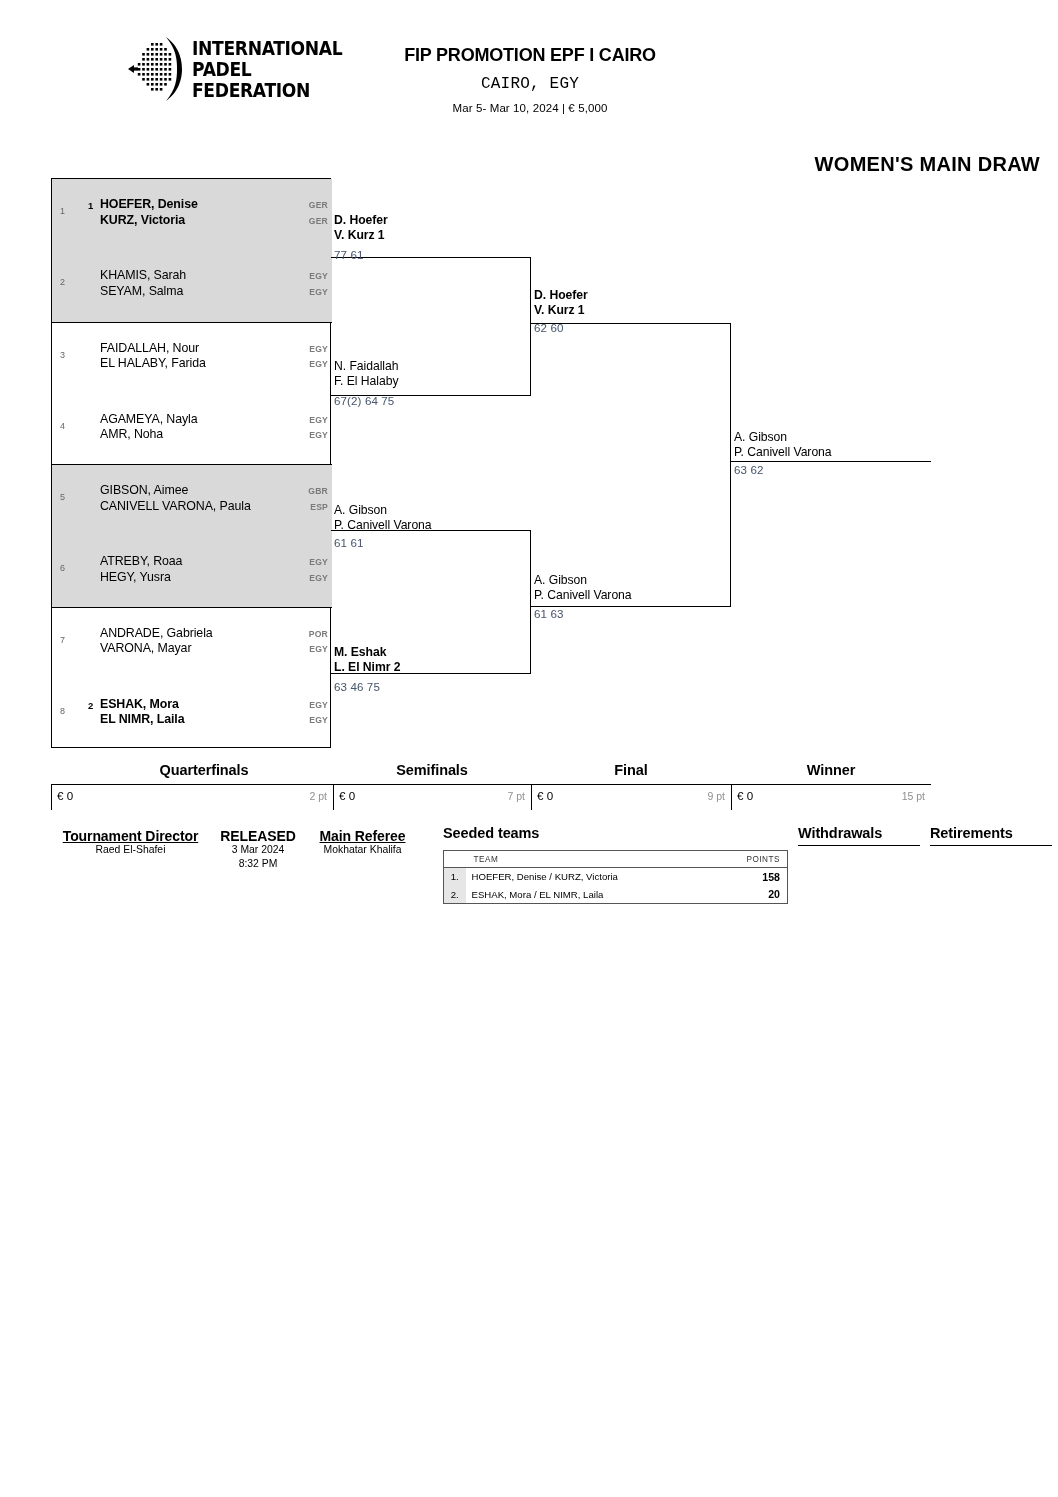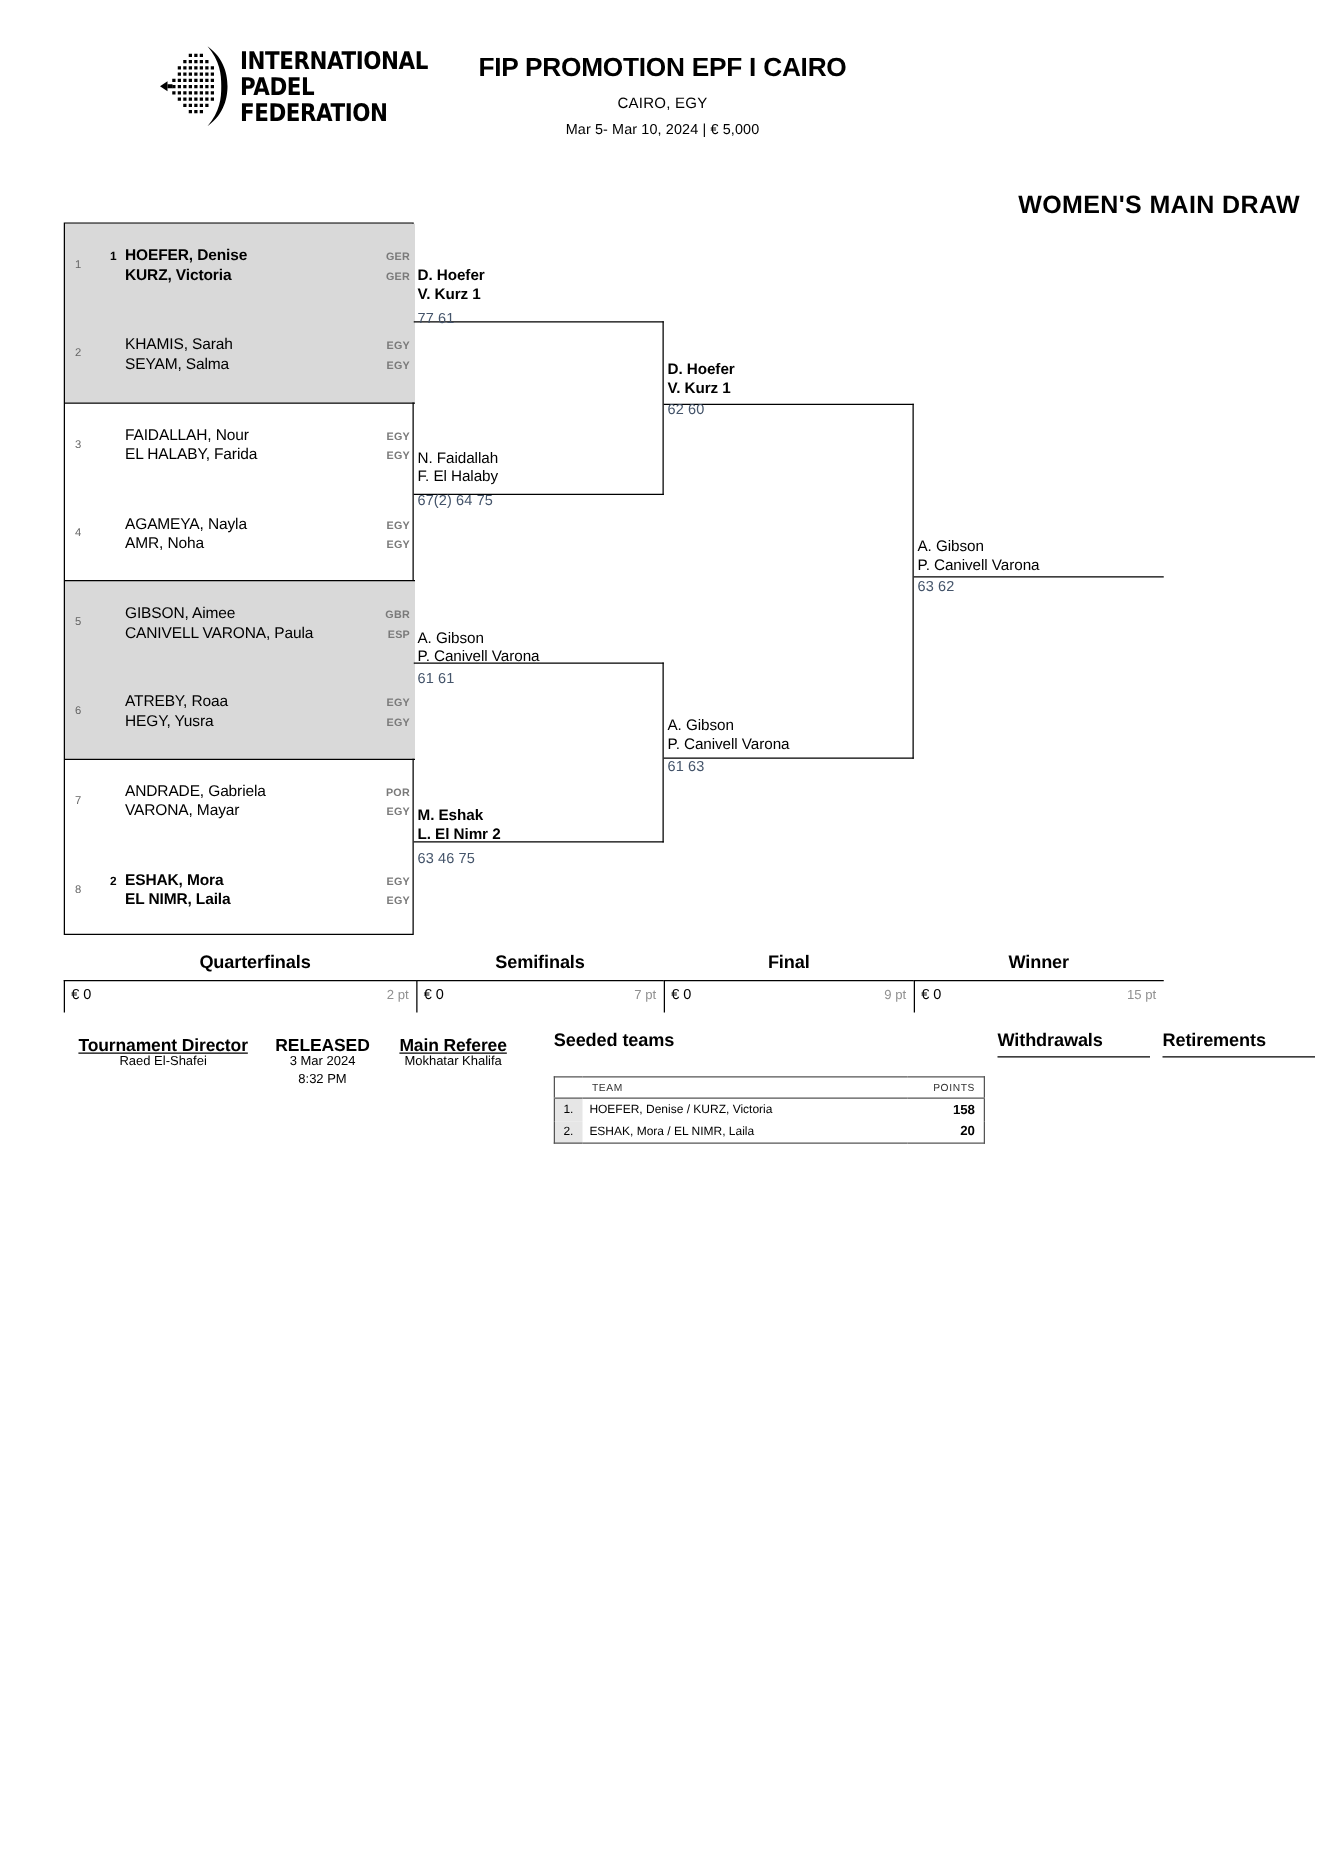--- a/index.html
+++ b/index.html
@@ -15,22 +15,22 @@
   }
   .page { position: absolute; inset: 0; }
 
   
   .header { position: absolute; left: 0; top: 0; width: 1037px; height: 130px; }
   .logo-wrap { position: absolute; left: 128px; top: 33px; width: 175px; height: 72px; display: flex; align-items: center; gap: 6px; }
   .logo-mark { width: 58px; height: 68px; flex: 0 0 58px; }
   .logo-text { font-family: "DejaVu Sans", sans-serif; font-weight: 700; font-size: 19.5px; line-height: 21px; letter-spacing: -0.4px; color: #000; transform: scaleX(0.88); transform-origin: left center; }
 
   .title-block { position: absolute; left: 330px; top: 40px; width: 400px; text-align: center; }
-  .t-main { font-size: 21px; font-weight: 700; letter-spacing: -0.2px; line-height: 30px; white-space: nowrap; }
-  .t-city { font-size: 12px; margin-top: 5px; letter-spacing: 0.2px; }
+  .t-main { font-size: 18px; font-weight: 700; letter-spacing: -0.2px; line-height: 30px; white-space: nowrap; }
+  .t-city { font-size: 16px; margin-top: 5px; letter-spacing: 0.2px; font-family: Liberation Mono, monospace; }
   .t-dates { font-size: 11.5px; margin-top: 9px; letter-spacing: 0.1px; }
 
   .draw-label { position: absolute; right: 18px; top: 153px; font-size: 20px; font-weight: 700; letter-spacing: 0.3px; }
 
   
   .draw-box { position: absolute; left: 51px; top: 178px; width: 280px; height: 570px; border: 1.6px solid #000; }
   .pair { position: absolute; left: 0; width: 280px; height: 142.5px; }
   .pair.shaded { background: #d9d9d9; }
   .pair.bordered-top { border-top: 1.6px solid #000; }
   .slot { position: absolute; left: 0; width: 280px; height: 71.25px; }
@@ -59,21 +59,21 @@
   
   .footer { position: absolute; left: 0; top: 820px; width: 1058px; height: 110px; }
   .f-col { position: absolute; text-align: center; }
   .f-head { font-size: 14px; font-weight: 700; text-decoration: underline; letter-spacing: -0.1px; white-space: nowrap; text-align: center; }
   .f-head.nounder { text-decoration: none; }
   .f-val { font-size: 10.4px; margin-top: 0; white-space: nowrap; }
   .f-val2 { font-size: 10.4px; margin-top: 3px; white-space: nowrap; }
 
   .seeded { position: absolute; left: 443px; top: 825px; width: 345px; }
   .seeded-title { font-size: 14.5px; font-weight: 700; letter-spacing: -0.1px; }
-  .seeded-table { margin-top: 20px; width: 345px; border: 1.2px solid #555; border-collapse: collapse; }
+  .seeded-table { margin-top: 9px; width: 345px; border: 1.2px solid #555; border-collapse: collapse; }
   .seeded-table td, .seeded-table th { padding: 0; }
   .st-head td { font-size: 8.2px; color: #333; letter-spacing: 0.5px; height: 17px; border-bottom: 1.2px solid #555; }
   .st-rank { width: 22px; text-align: center; background: #e6e6e6; font-size: 9.6px; height: 18px; }
   .st-team { font-size: 9.6px; padding-left: 6px !important; }
   .st-pts { text-align: right; padding-right: 7px !important; font-size: 10.6px; font-weight: 700; width: 62px; }
   .st-head .st-team { padding-left: 8px !important; }
   .st-head .st-pts { font-weight: 400; }
 
   .wr { position: absolute; top: 825px; }
   .wr-title { font-size: 14.5px; font-weight: 700; letter-spacing: -0.1px; }

